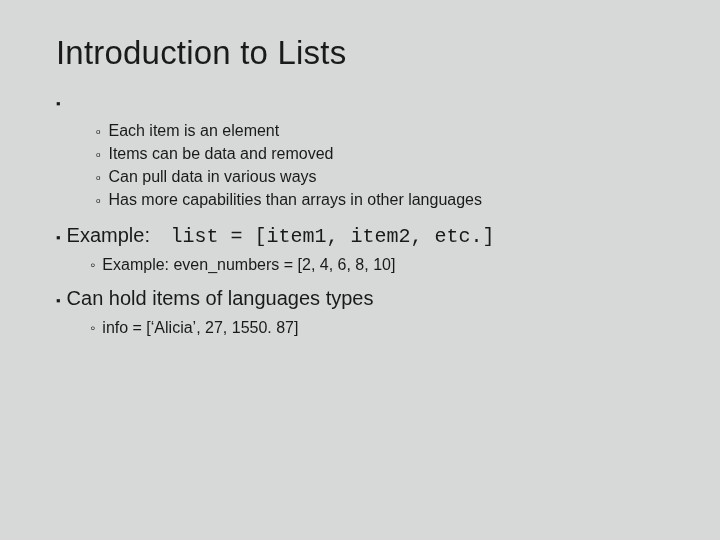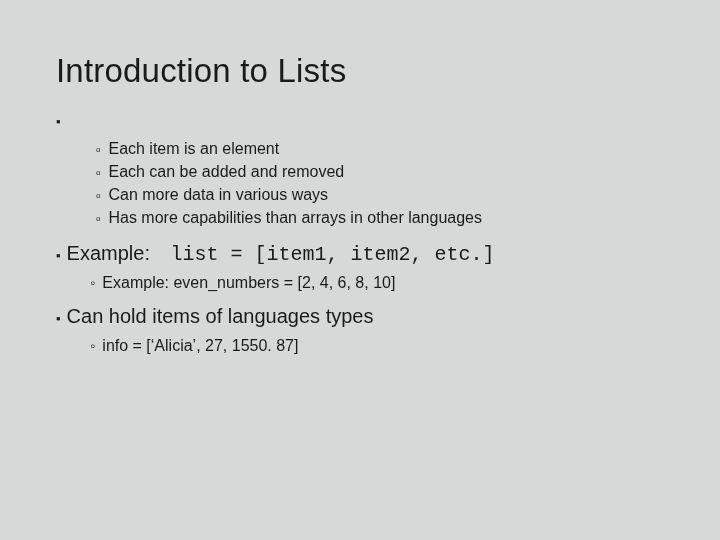--- a/index.html
+++ b/index.html
@@ -8,21 +8,21 @@
     width: 720px;
     height: 540px;
     background: #d7d9d8;
     font-family: Arial, Helvetica, sans-serif;
     color: #1a1a1a;
   }
   .slide {
     box-sizing: border-box;
     width: 720px;
     height: 540px;
-    padding: 52px 56px 0 56px;
+    padding: 34px 56px 0 56px;
   }
   .title {
     font-size: 33px;
     font-weight: 400;
     margin: 0 0 22px 0;
     letter-spacing: 0.2px;
   }
   .bullet-1 {
     font-size: 20px;
     margin: 0 0 8px 0;
@@ -74,25 +74,25 @@
 
   <div class="bullet-1">
     <span class="marker">▪</span>
   </div>
   <div class="bullet-2">
     <span class="marker">o</span>
     <span>Each item is an element</span>
   </div>
   <div class="bullet-2">
     <span class="marker">o</span>
-    <span>Each can be added and removed</span>
+    <span>Items can be data and removed</span>
   </div>
   <div class="bullet-2">
     <span class="marker">o</span>
-    <span>Can more data in various ways</span>
+    <span>Can pull data in various ways</span>
   </div>
   <div class="bullet-2">
     <span class="marker">o</span>
     <span>Has more capabilities than arrays in other languages</span>
   </div>
 
   <div class="section-gap"></div>
 
   <div class="bullet-1">
     <span class="marker">▪</span>

